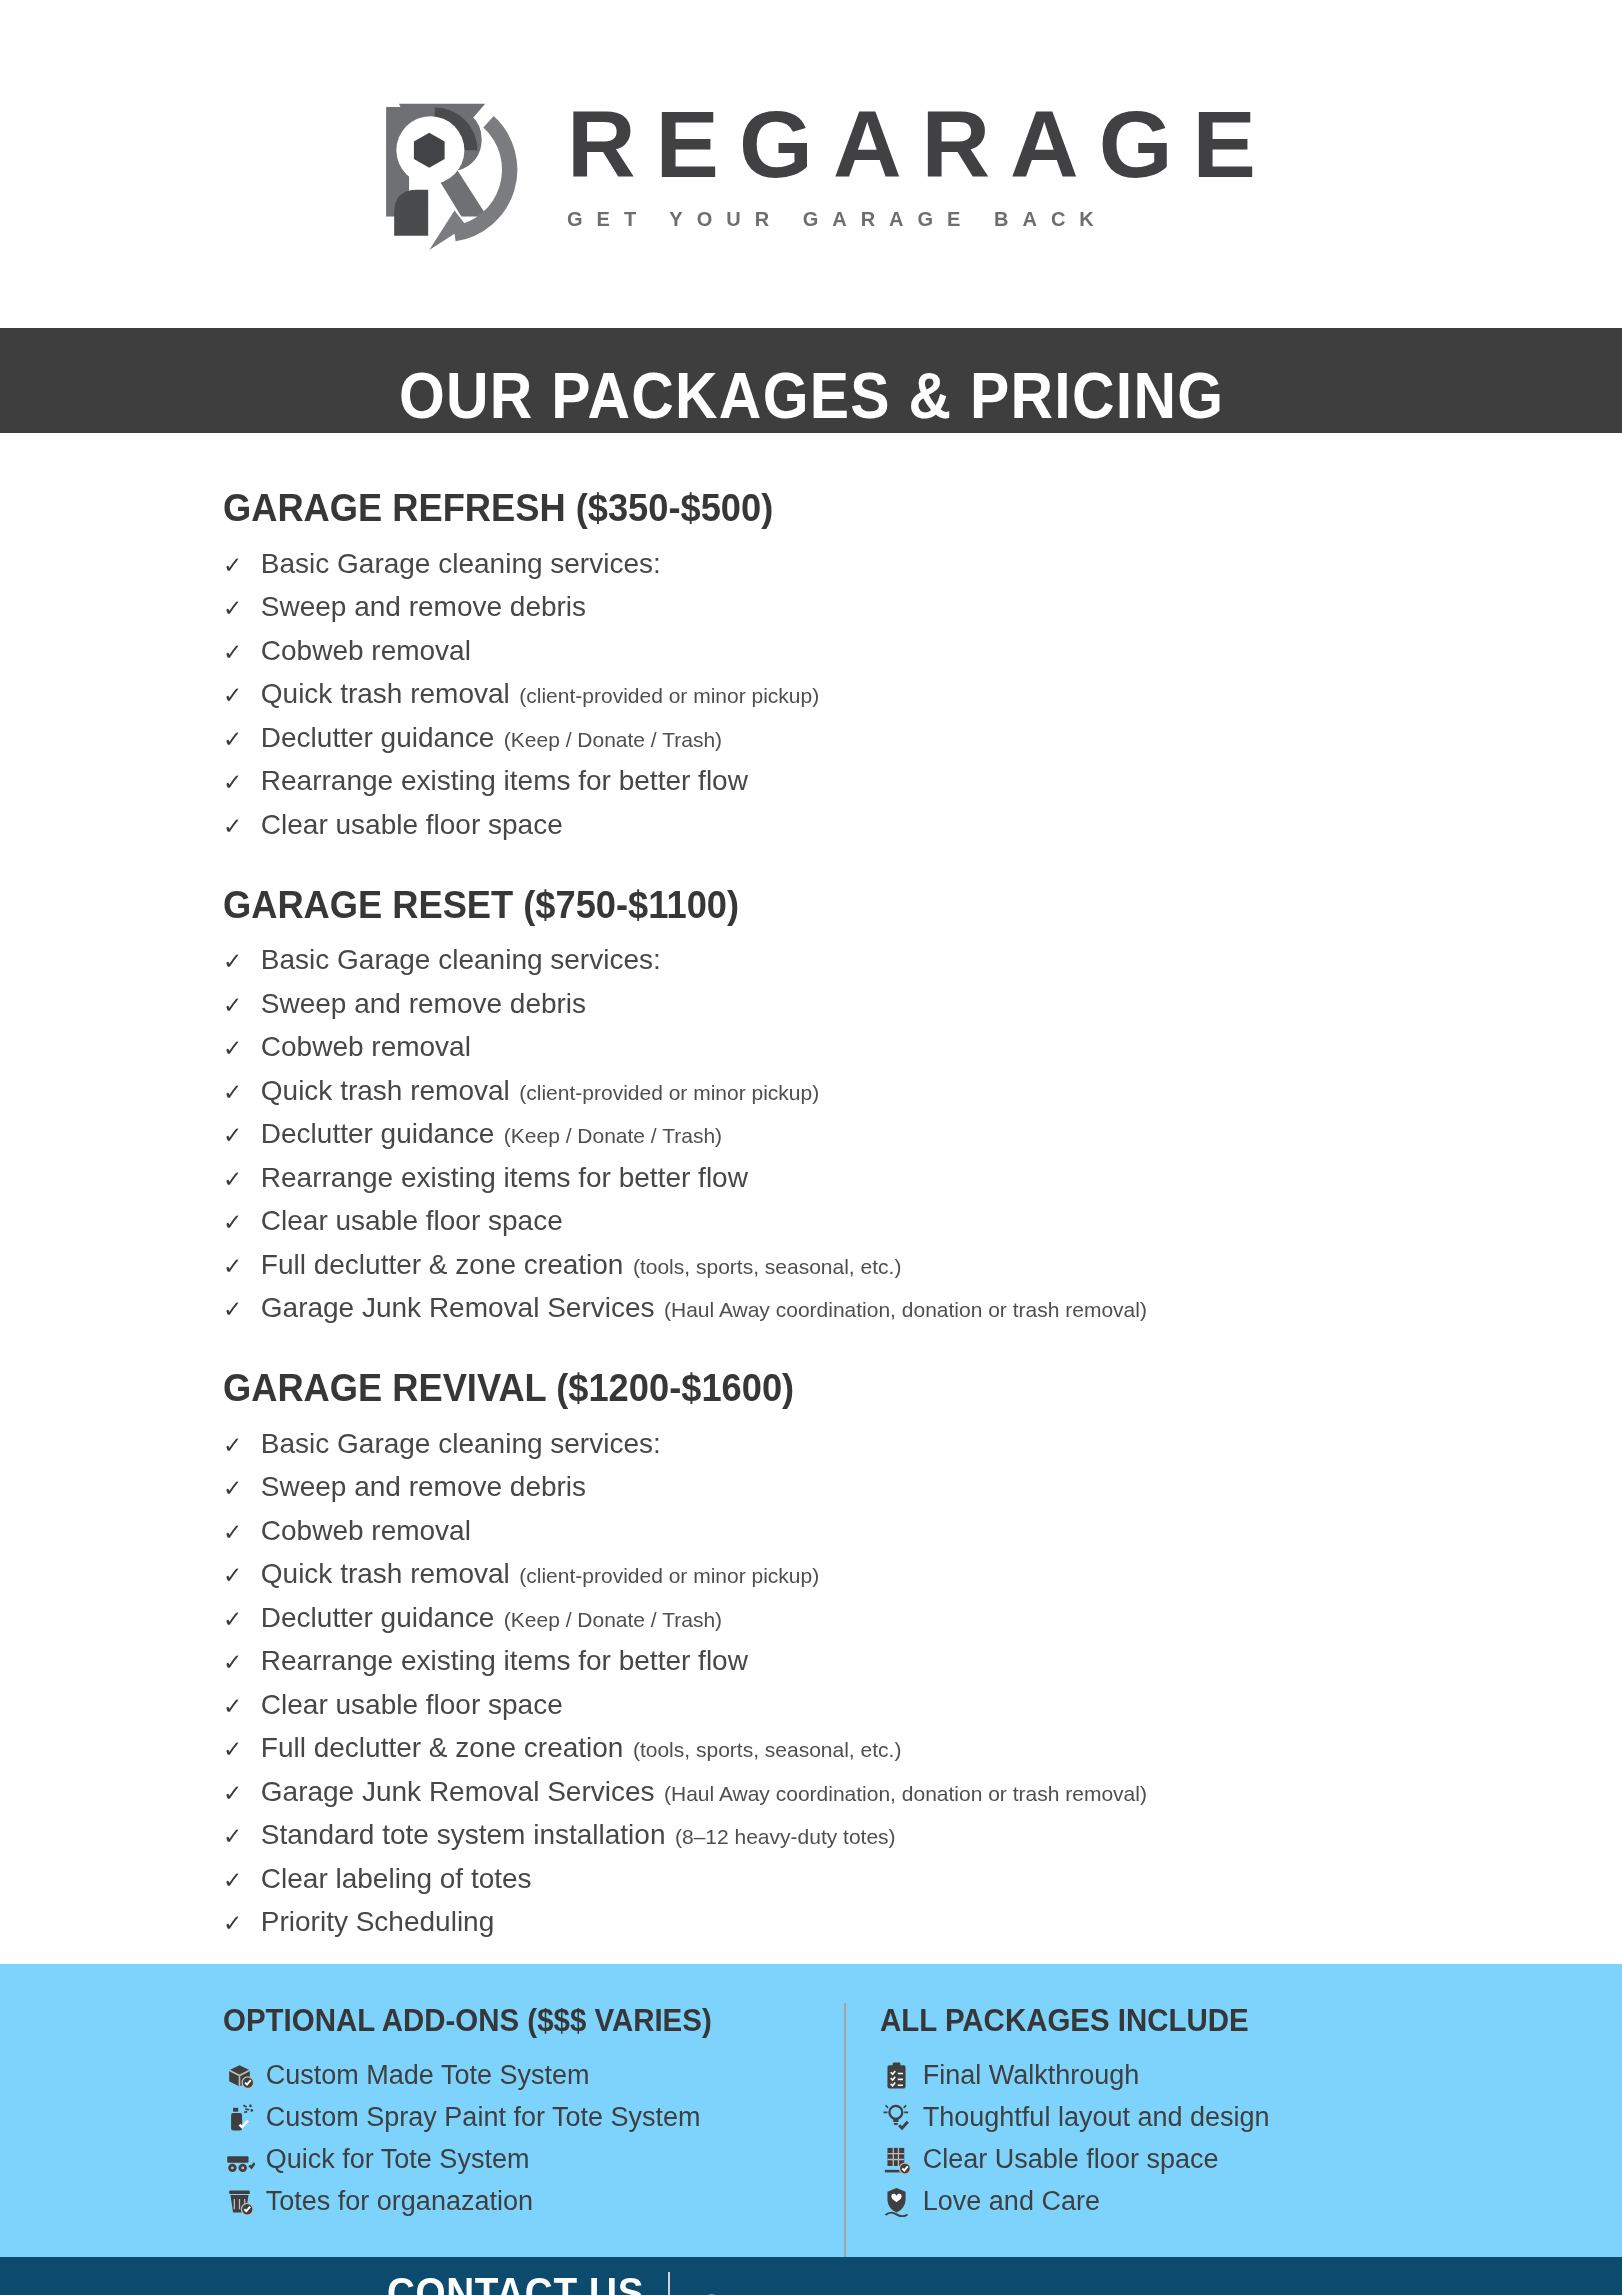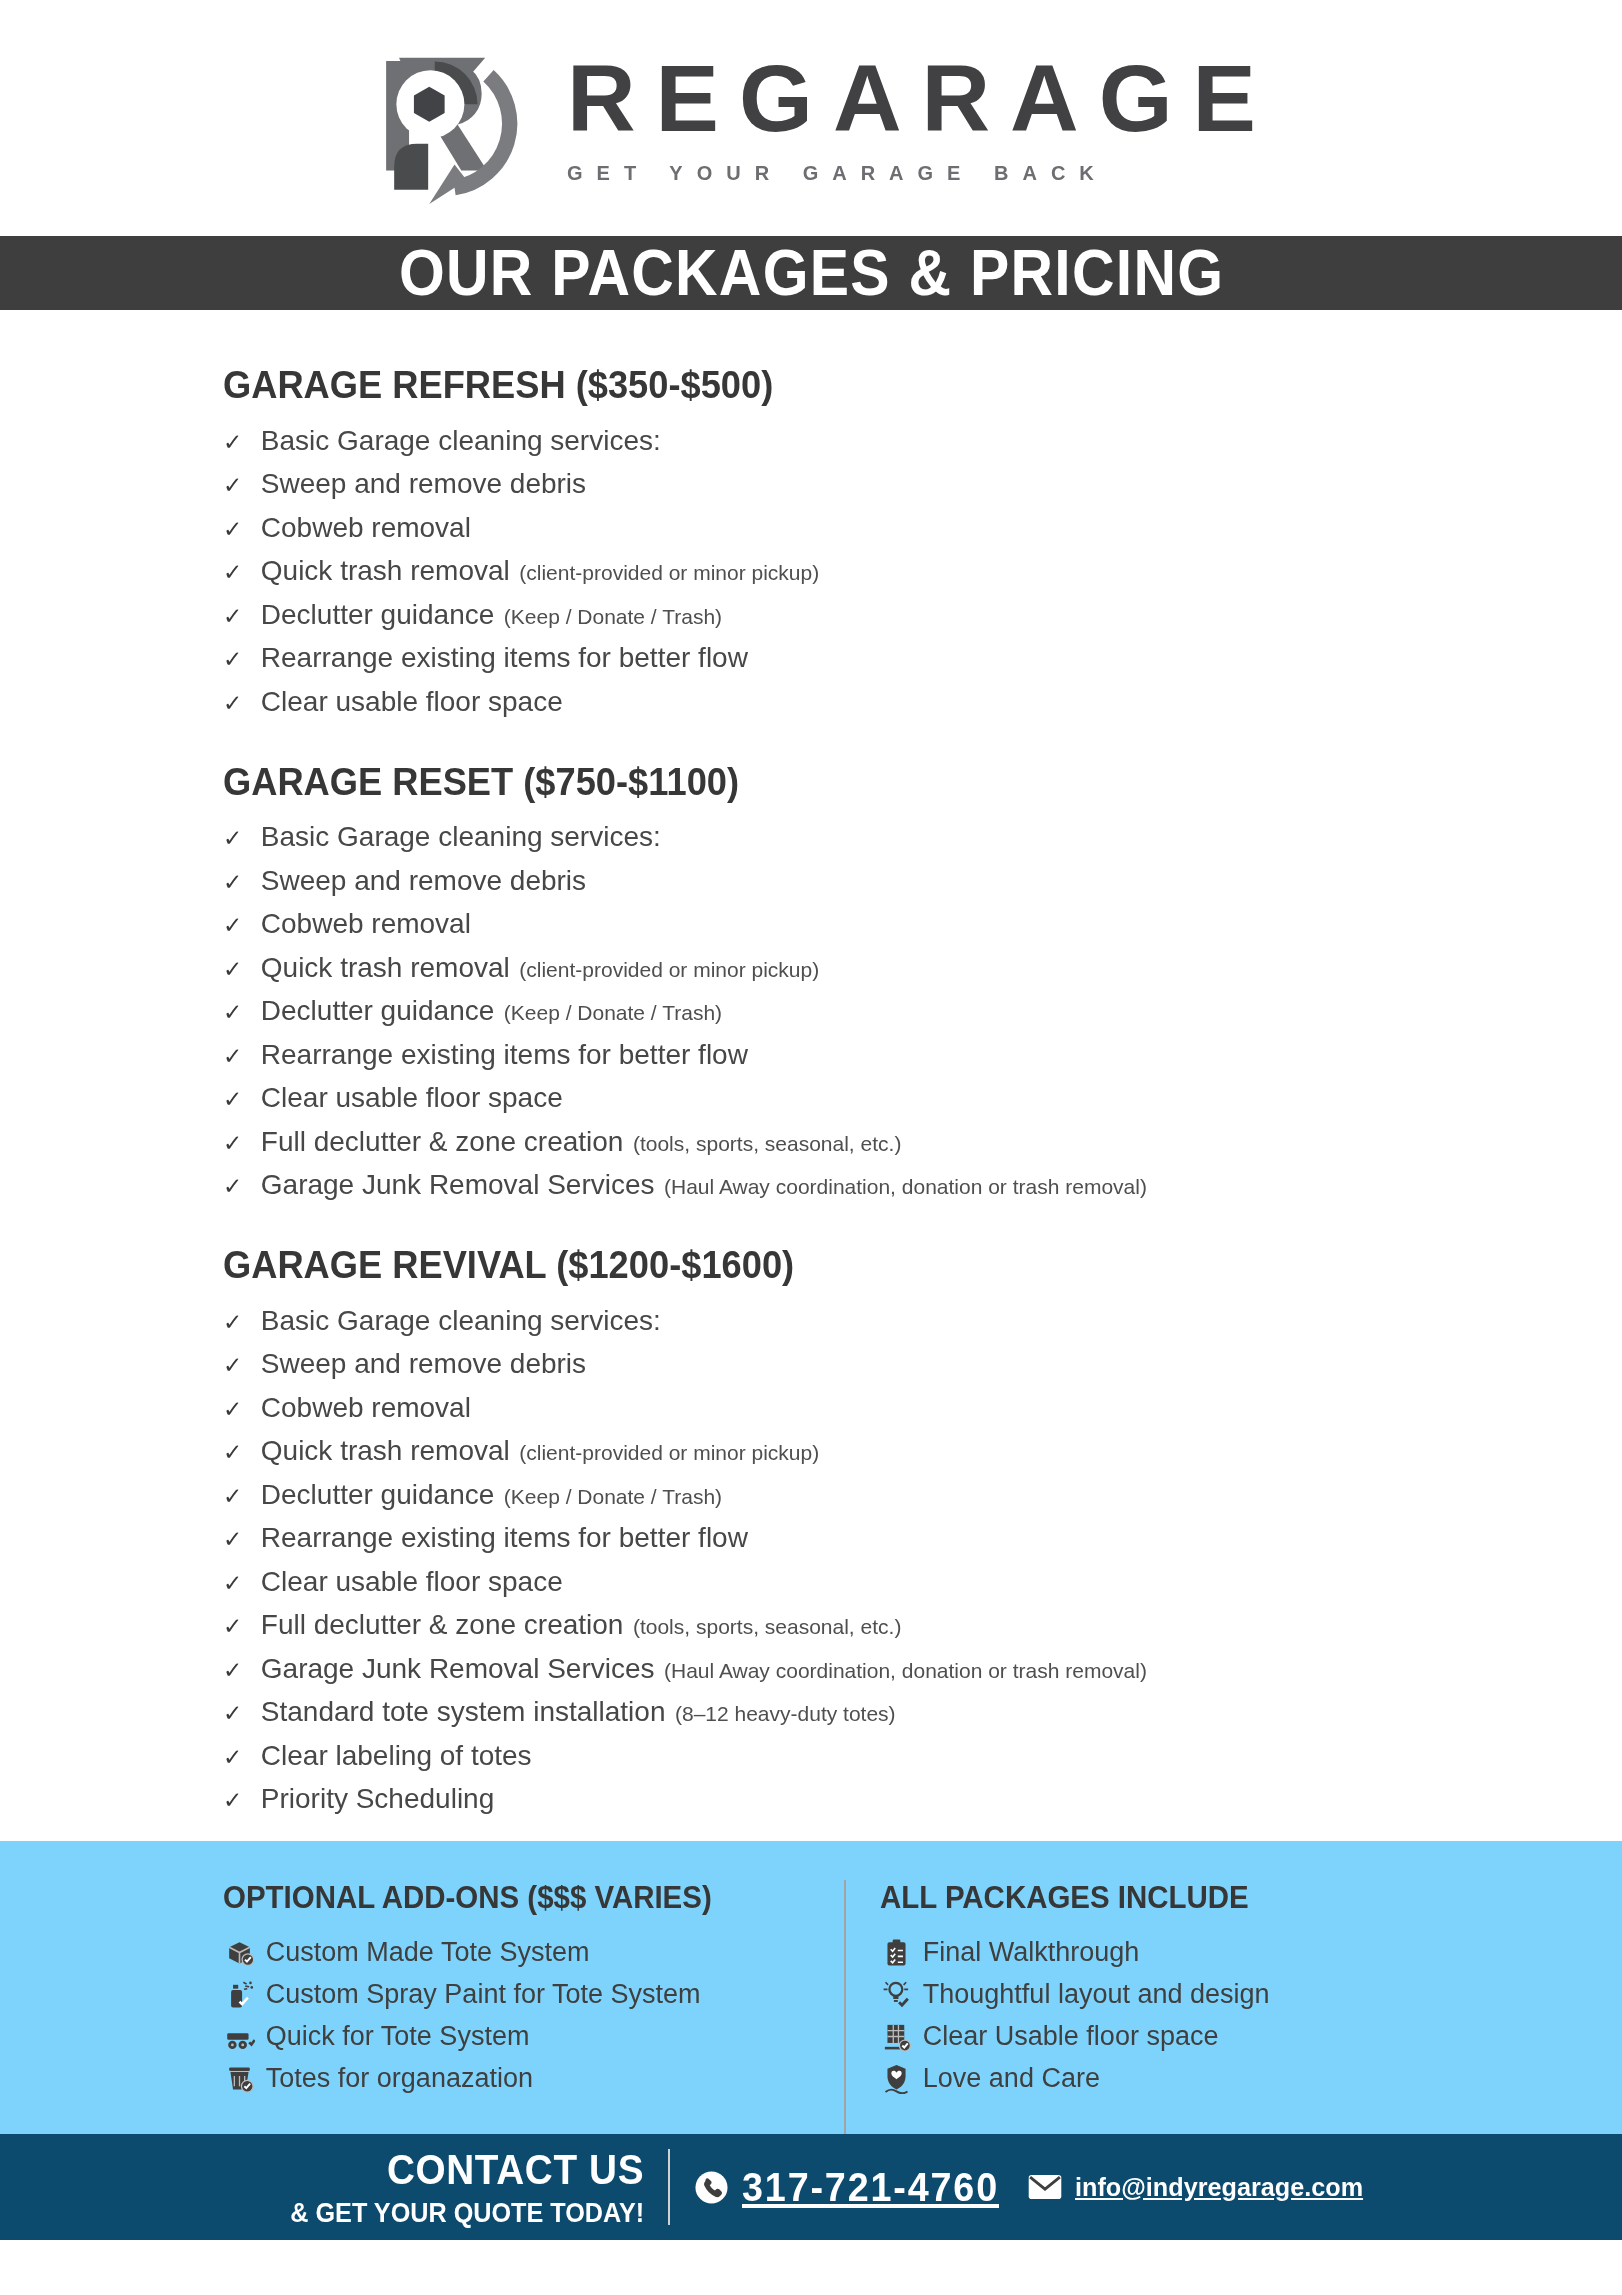--- a/index.html
+++ b/index.html
@@ -1,26 +1,26 @@
 <!DOCTYPE html>
 <html style="font-size:10.8px"><head>
 <meta charset="utf-8">
 <style>
   * { margin:0; padding:0; box-sizing:border-box; }
   html,body { width:1623px; height:2295px; background:#ffffff;
     font-family:"Liberation Sans","DejaVu Sans",sans-serif; overflow:hidden; }
 
   
-  .logo-row { height:236px; display:flex; align-items:center; justify-content:center; gap:39px; }
+  .logo-row { height:328px; display:flex; align-items:center; justify-content:center; gap:39px; }
   .logo-mark { width:181px; height:206px; }
   .wordmark .brand { font-size:95px; font-weight:bold; color:#414042; letter-spacing:20px; line-height:1; white-space:nowrap; }
   .wordmark .tagline { font-size:20px; font-weight:bold; color:#6d6e71; letter-spacing:14px; margin-top:16px; white-space:nowrap; }
 
   
-  .title-band { height:74px; background:#3e3e3e; display:flex; align-items:center; justify-content:center; }
+  .title-band { height:105px; background:#3e3e3e; display:flex; align-items:flex-end; justify-content:center; }
   .title-band h1 { color:#ffffff; font-size:64px; font-weight:bold; letter-spacing:1.4px;
     transform:scaleX(0.92); transform-origin:center; white-space:nowrap; }
 
   
   .packages { height:1531px; padding:53px 68px 0 223px; overflow:hidden; }
   .pkg-title { font-size:39px; font-weight:bold; color:#373737; margin:0 0 17.6px 0;
     transform:scaleX(0.93); transform-origin:left; white-space:nowrap; }
   .pkg-list { list-style:none; margin:0 0 42px 0; }
   .pkg-item { display:flex; align-items:baseline; margin-bottom:11.5px; font-size:28px; color:#474747; }
   .check { width:27px; font-size:23px; color:#3a3a3a; margin-right:10.8px; flex:none; }

